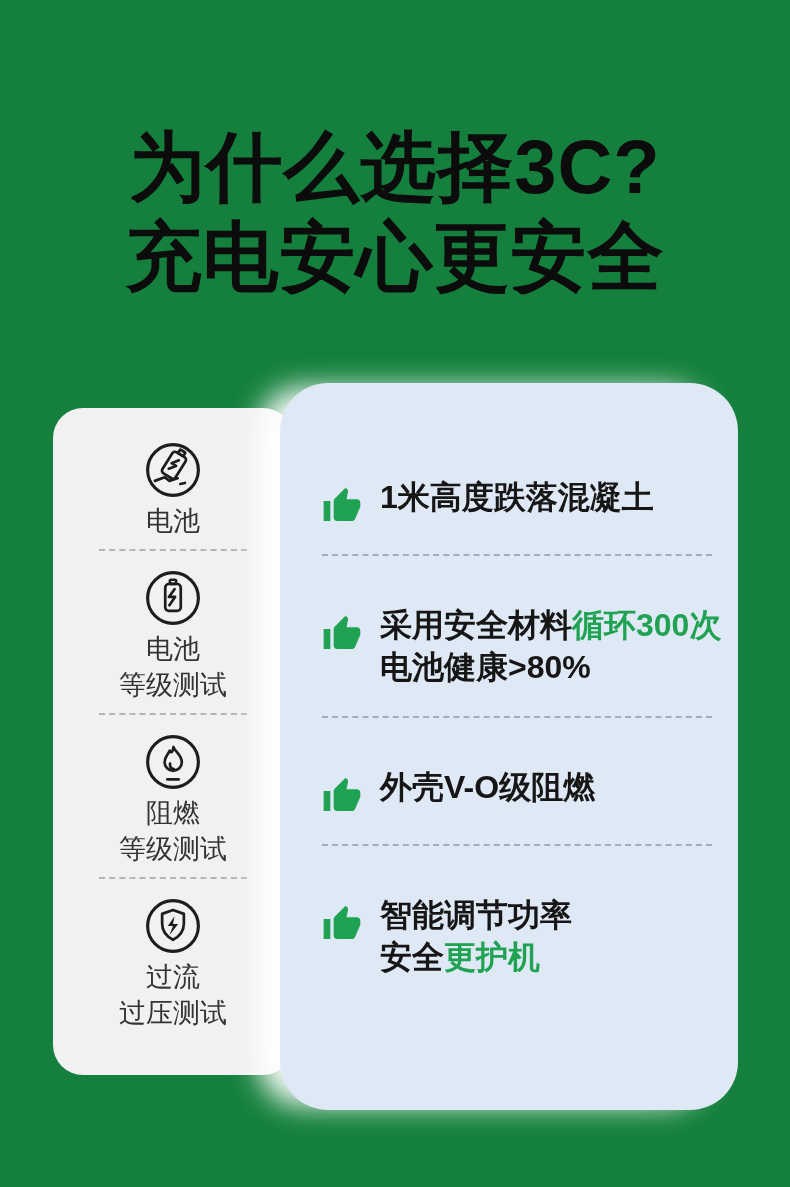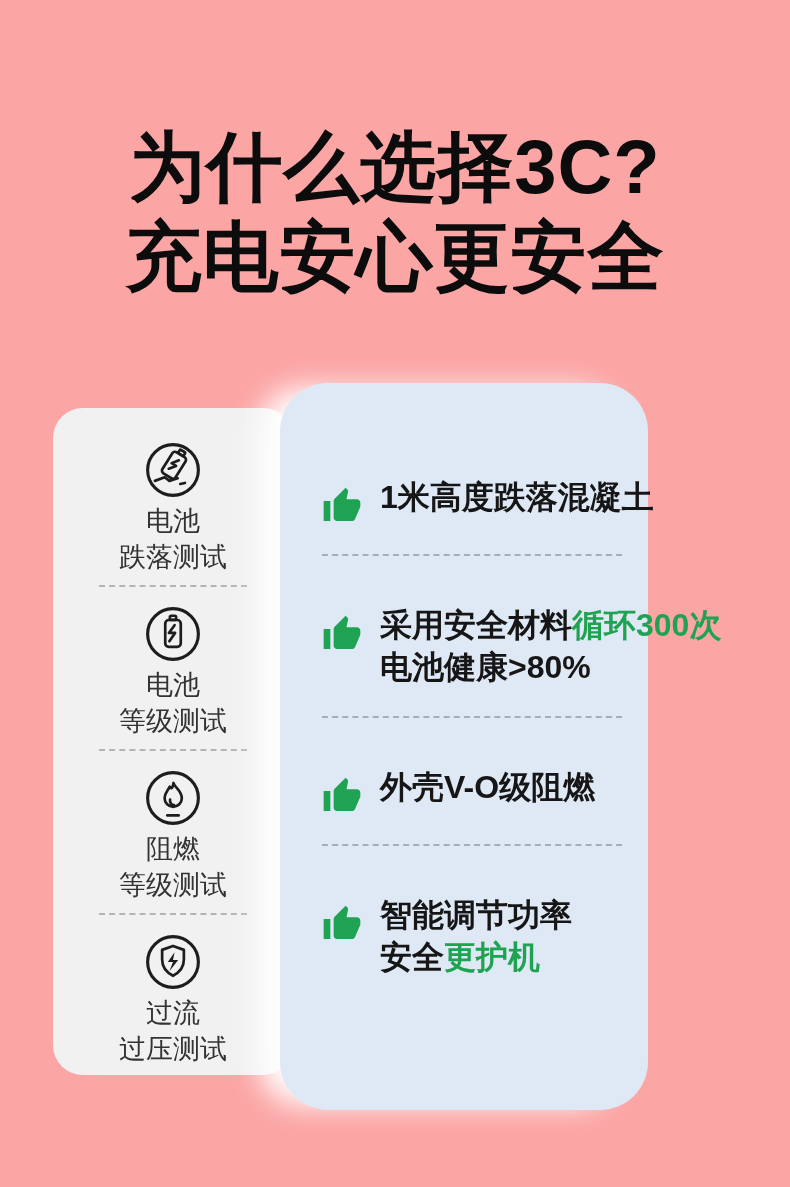--- a/index.html
+++ b/index.html
@@ -1,20 +1,20 @@
 <!DOCTYPE html>
 <html><head>
 <meta charset="utf-8">
 <style>
   html, body { margin: 0; padding: 0; background: #ffffff; }
   .canvas {
     position: relative;
     width: 790px;
     height: 1187px;
-    background: #fca5a5;
+    background: #15803d;
     overflow: hidden;
     font-family: "Liberation Sans", "DejaVu Sans", sans-serif;
   }
 
   
   .title {
     position: absolute;
     top: 122px;
     left: 0;
     width: 100%;
@@ -54,21 +54,21 @@
     border-top: 2px dashed #b4b4b6;
     margin: 10px auto 18px auto;
     height: 0;
   }
 
   
   .benefits-panel {
     position: absolute;
     left: 280px;
     top: 383px;
-    width: 368px;
+    width: 458px;
     height: 727px;
     background: #dfe8f5;
     border-radius: 48px;
     box-sizing: border-box;
     padding: 93px 26px 0 42px;
     box-shadow: -26px 0 28px -4px rgba(255,255,255,0.95);
   }
   .benefit-row { display: flex; align-items: flex-start; }
   .thumb { width: 40px; height: 40px; flex: 0 0 40px; margin-top: 10px; }
   .benefit-text {
@@ -107,21 +107,20 @@
         <g transform="rotate(32 28 24)">
           <rect class="stroke-inner" x="21" y="11" width="15" height="24" rx="3"></rect>
           <rect class="stroke-inner" x="25.5" y="6.8" width="6" height="4" rx="1.2"></rect>
           <path class="stroke-inner" d="M30 16.5 l-4.5 6 h5 l-4.5 6"></path>
         </g>
         <path class="stroke-inner" d="M10.5 38.5 l9.5 -3.5 4.5 3.5 8 -2.5"></path>
         <path class="stroke-inner" d="M35 41.5 l4.5 -1"></path>
       </svg>
       <div class="test-label">
         <div>电池</div>
-        <div>跌落测试</div>
       </div>
     </div>
     <div class="left-divider"></div>
 
     <div class="test-item">
       <svg class="test-icon" viewBox="0 0 56 56">
         <circle class="stroke-icon" cx="28" cy="28" r="24.5"></circle>
         <rect class="stroke-inner" x="20.5" y="14.5" width="15" height="26" rx="3.5"></rect>
         <rect class="stroke-inner" x="25" y="10.4" width="6" height="4" rx="1.2"></rect>
         <path class="stroke-inner" d="M29.5 19.5 l-5.5 7.5 h6 l-5.5 8"></path>

